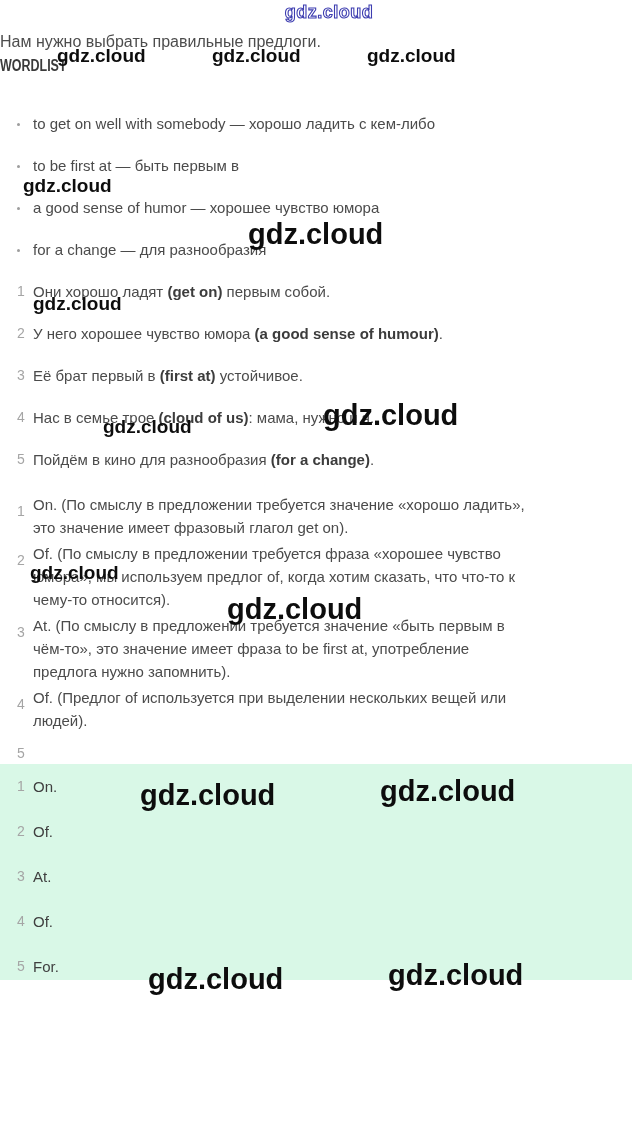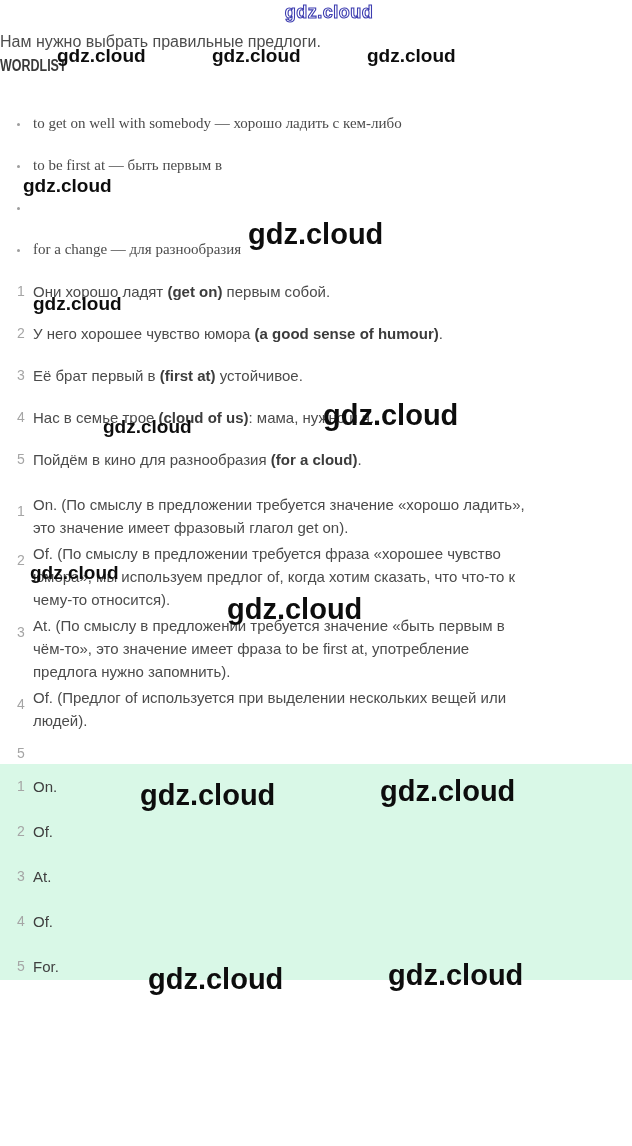--- a/index.html
+++ b/index.html
@@ -12,21 +12,21 @@
   .logo{
     padding-left:26px;margin-top:2px;height:20px;text-align:center;
     font-size:18px;font-weight:bold;letter-spacing:.5px;
     color:#ffffff;-webkit-text-stroke:1.1px #3d3db0;text-stroke:1.1px #3d3db0;
   }
   .intro{margin:11px 12px 0 0;font-size:16px;color:#4d4d4d;}
   .wordlist-label{
     margin-top:6px;font-size:16px;font-weight:bold;color:#3b3b3b;
     transform:scaleX(.78);transform-origin:0 50%;white-space:nowrap;width:100px;
   }
-  ul.wordlist{list-style:none;margin:40px 0 15px 0;padding:0;font-family:Liberation Serif, serif;}
+  ul.wordlist{list-style:none;margin:40px 0 15px 0;padding:0;}
   ul.wordlist li{display:flex;height:18px;margin-bottom:24px;font-size:15px;}
   .marker-col{width:33px;flex:none;box-sizing:border-box;padding-left:17px;}
   .bullet-dot{display:block;width:3px;height:3px;border-radius:50%;background:#9d9d9d;margin-top:8px;}
   .num{color:#a5a5a5;font-size:14px;}
   .sentences{margin-top:15px;}
   .sent-row{display:flex;height:18px;margin-bottom:24px;font-size:15px;}
   .sent-row .bold{font-weight:bold;color:#3c3c3c;margin-top:44px;}
   .explanations{margin-top:3px;}
   .exp-row{display:flex;margin-bottom:3px;}
   .exp-row .marker-col{padding-top:10px;}
@@ -58,20 +58,21 @@
   <li>
     <span class="marker-col">
         <span class="bullet-dot"></span>
       </span>
     <span>to be first at — быть первым в</span>
   </li>
   <li>
     <span class="marker-col">
         <span class="bullet-dot"></span>
       </span>
+    <span>a good sense of humor — хорошее чувство юмора</span>
   </li>
   <li>
     <span class="marker-col">
         <span class="bullet-dot"></span>
       </span>
     <span>for a change — для разнообразия</span>
   </li>
 </ul>
 
 <div class="sentences">
@@ -86,21 +87,21 @@
   <div class="sent-row">
     <span class="marker-col num">3</span>
     <span><span>Её брат первый в </span><span class="bold">(first at)</span><span> устойчивое.</span></span>
   </div>
   <div class="sent-row">
     <span class="marker-col num">4</span>
     <span><span>Нас в семье трое </span><span class="bold">(cloud of us)</span><span>: мама, нужно и я.</span></span>
   </div>
   <div class="sent-row">
     <span class="marker-col num">5</span>
-    <span><span>Пойдём в кино для разнообразия </span><span class="bold">(for a cloud)</span><span>.</span></span>
+    <span><span>Пойдём в кино для разнообразия </span><span class="bold">(for a change)</span><span>.</span></span>
   </div>
 </div>
 
 <div class="explanations">
   <div class="exp-row">
     <span class="marker-col num">1</span>
     <p class="exp-text">On. (По смыслу в предложении требуется значение «хорошо ладить», это значение имеет фразовый глагол get on).</p>
   </div>
   <div class="exp-row">
     <span class="marker-col num">2</span>

